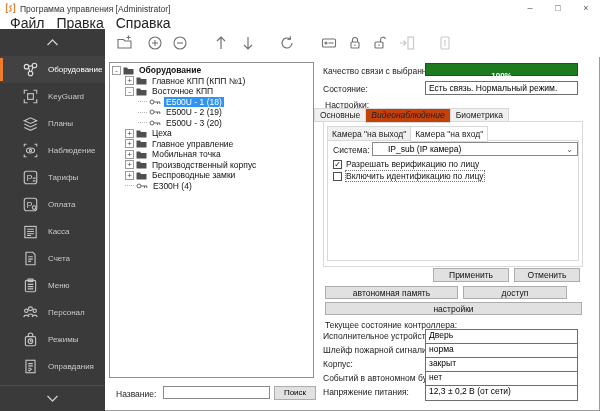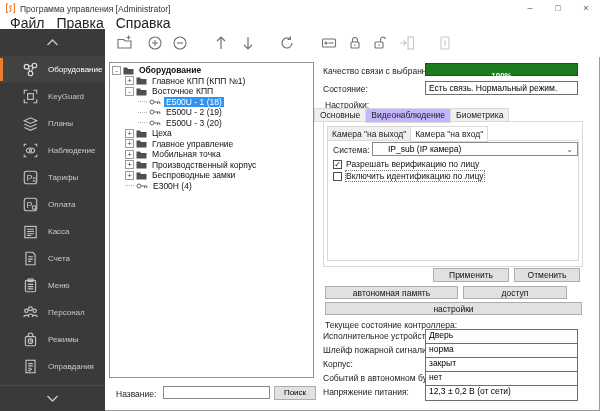--- a/index.html
+++ b/index.html
@@ -51,21 +51,21 @@
   
   .rlabel { position:absolute; font-size:8.5px; color:#222; white-space:nowrap; }
   .progress { position:absolute; left:425px; top:63px; width:153px; height:13px; background:#1e7a1e; border:1px solid #14590f; text-align:center; }
   .progress span { color:#fff; font-size:8px; line-height:12px; font-weight:bold; }
   .statebox, .fieldbox { position:absolute; left:425px; width:153px; border:1px solid #6e6e6e; background:#fff; font-size:8.5px; padding:0 3px; white-space:nowrap; overflow:hidden; }
   .statebox { top:81px; height:14px; line-height:13px; }
 
   .tabstrip { position:absolute; left:314px; top:108px; height:14px; display:flex; z-index:2; }
   .tab { font-size:8.5px; line-height:13px; padding:0 5px; background:#f0f0f0; border:1px solid #d9d9d9; border-right:none; color:#222; cursor:pointer; }
   .tab:last-child { border-right:1px solid #d9d9d9; }
-  .tab.active { background:#c4b5fd; height:15px; border-right:1px solid #d9d9d9; margin-right:-1px; z-index:3; }
+  .tab.active { background:#c2410c; height:15px; border-right:1px solid #d9d9d9; margin-right:-1px; z-index:3;font-style:italic; }
   .tabpanel { position:absolute; left:323px; top:121px; width:260px; height:146px; border:1px solid #d9d9d9; background:#fff; z-index:1; }
   .subtabstrip { position:absolute; left:327px; top:126px; height:15px; display:flex; z-index:4; }
   .subtab { font-size:8.5px; line-height:14px; padding:0 4px; background:#f0f0f0; border:1px solid #d9d9d9; color:#222; cursor:pointer; margin-right:-1px; }
   .subtab.active { background:#fff; height:16px; z-index:5; }
   .subtabpanel { position:absolute; left:327px; top:140px; width:252px; height:121px; border:1px solid #d9d9d9; background:#fff; z-index:2; }
 
   .dropdown { position:absolute; left:372px; top:142px; width:206px; height:14px; border:1px solid #8a8a8a; background:#fff; font-size:8.5px; line-height:12px; padding:0 14px 0 15px; cursor:pointer; z-index:6; }
   .dropdown .chev { position:absolute; right:4px; top:1px; font-size:8px; color:#555; }
 
   .cbrow { position:absolute; display:flex; align-items:center; z-index:6; cursor:pointer; }

